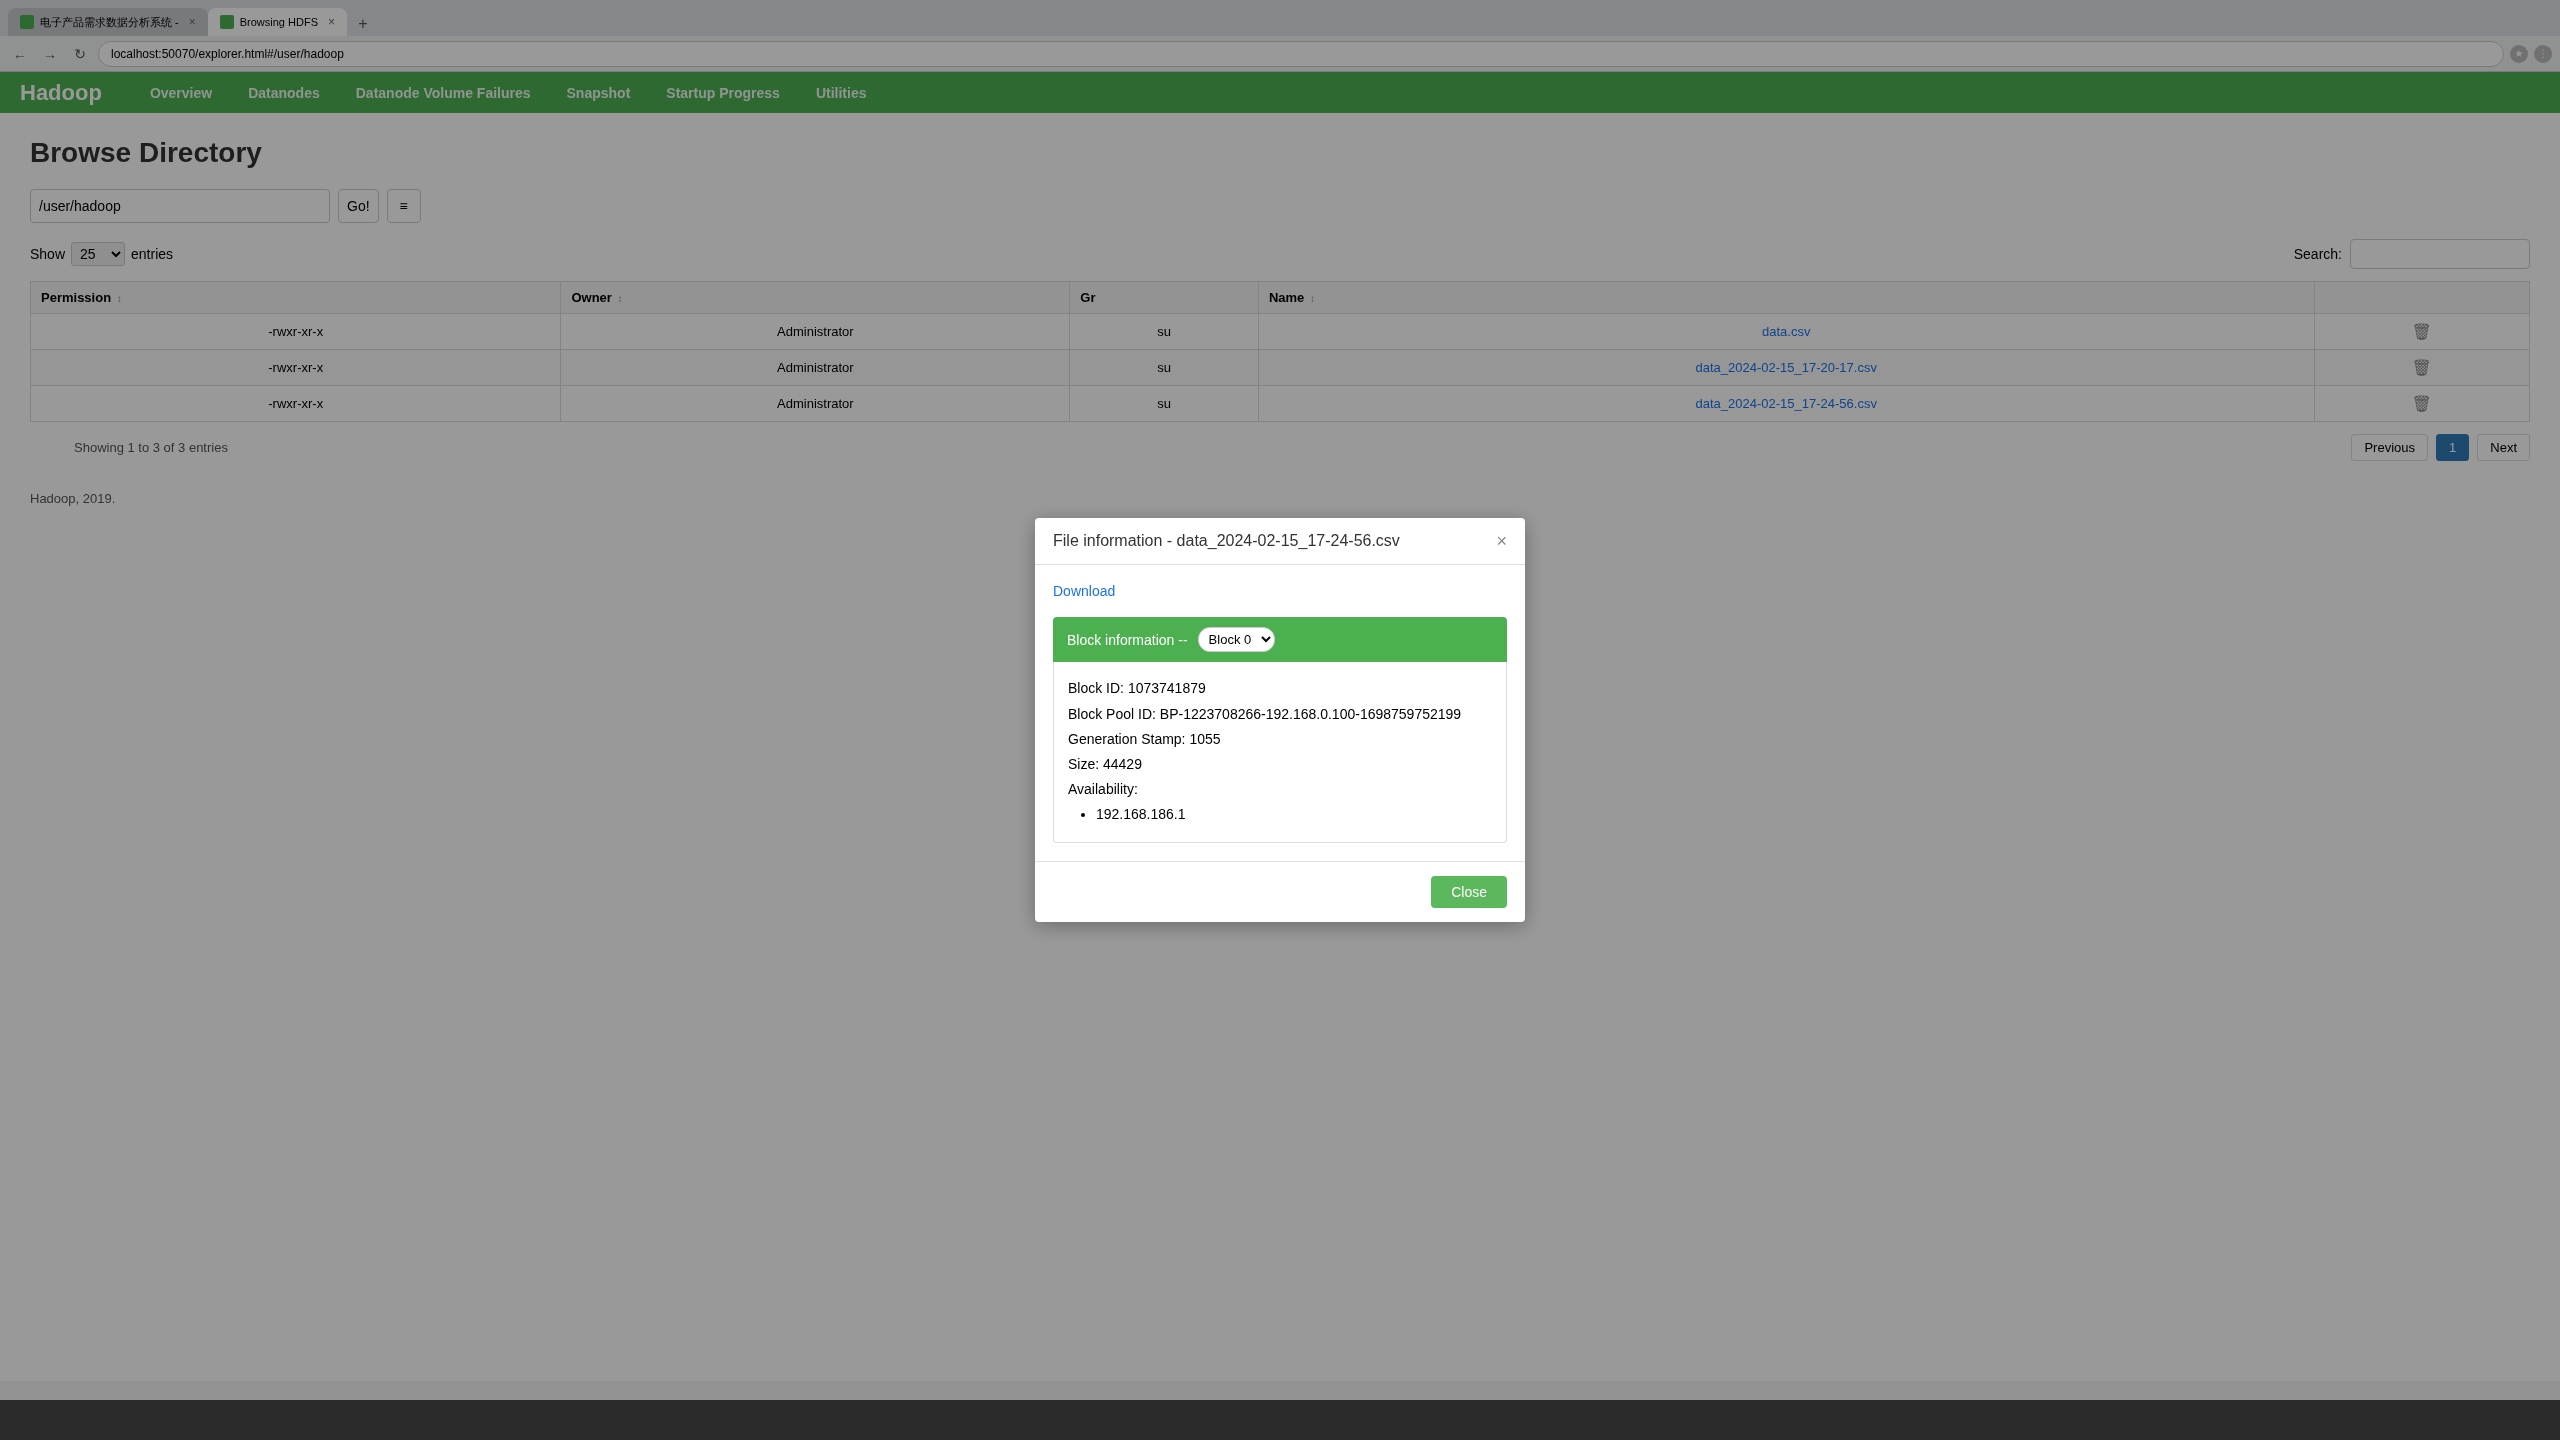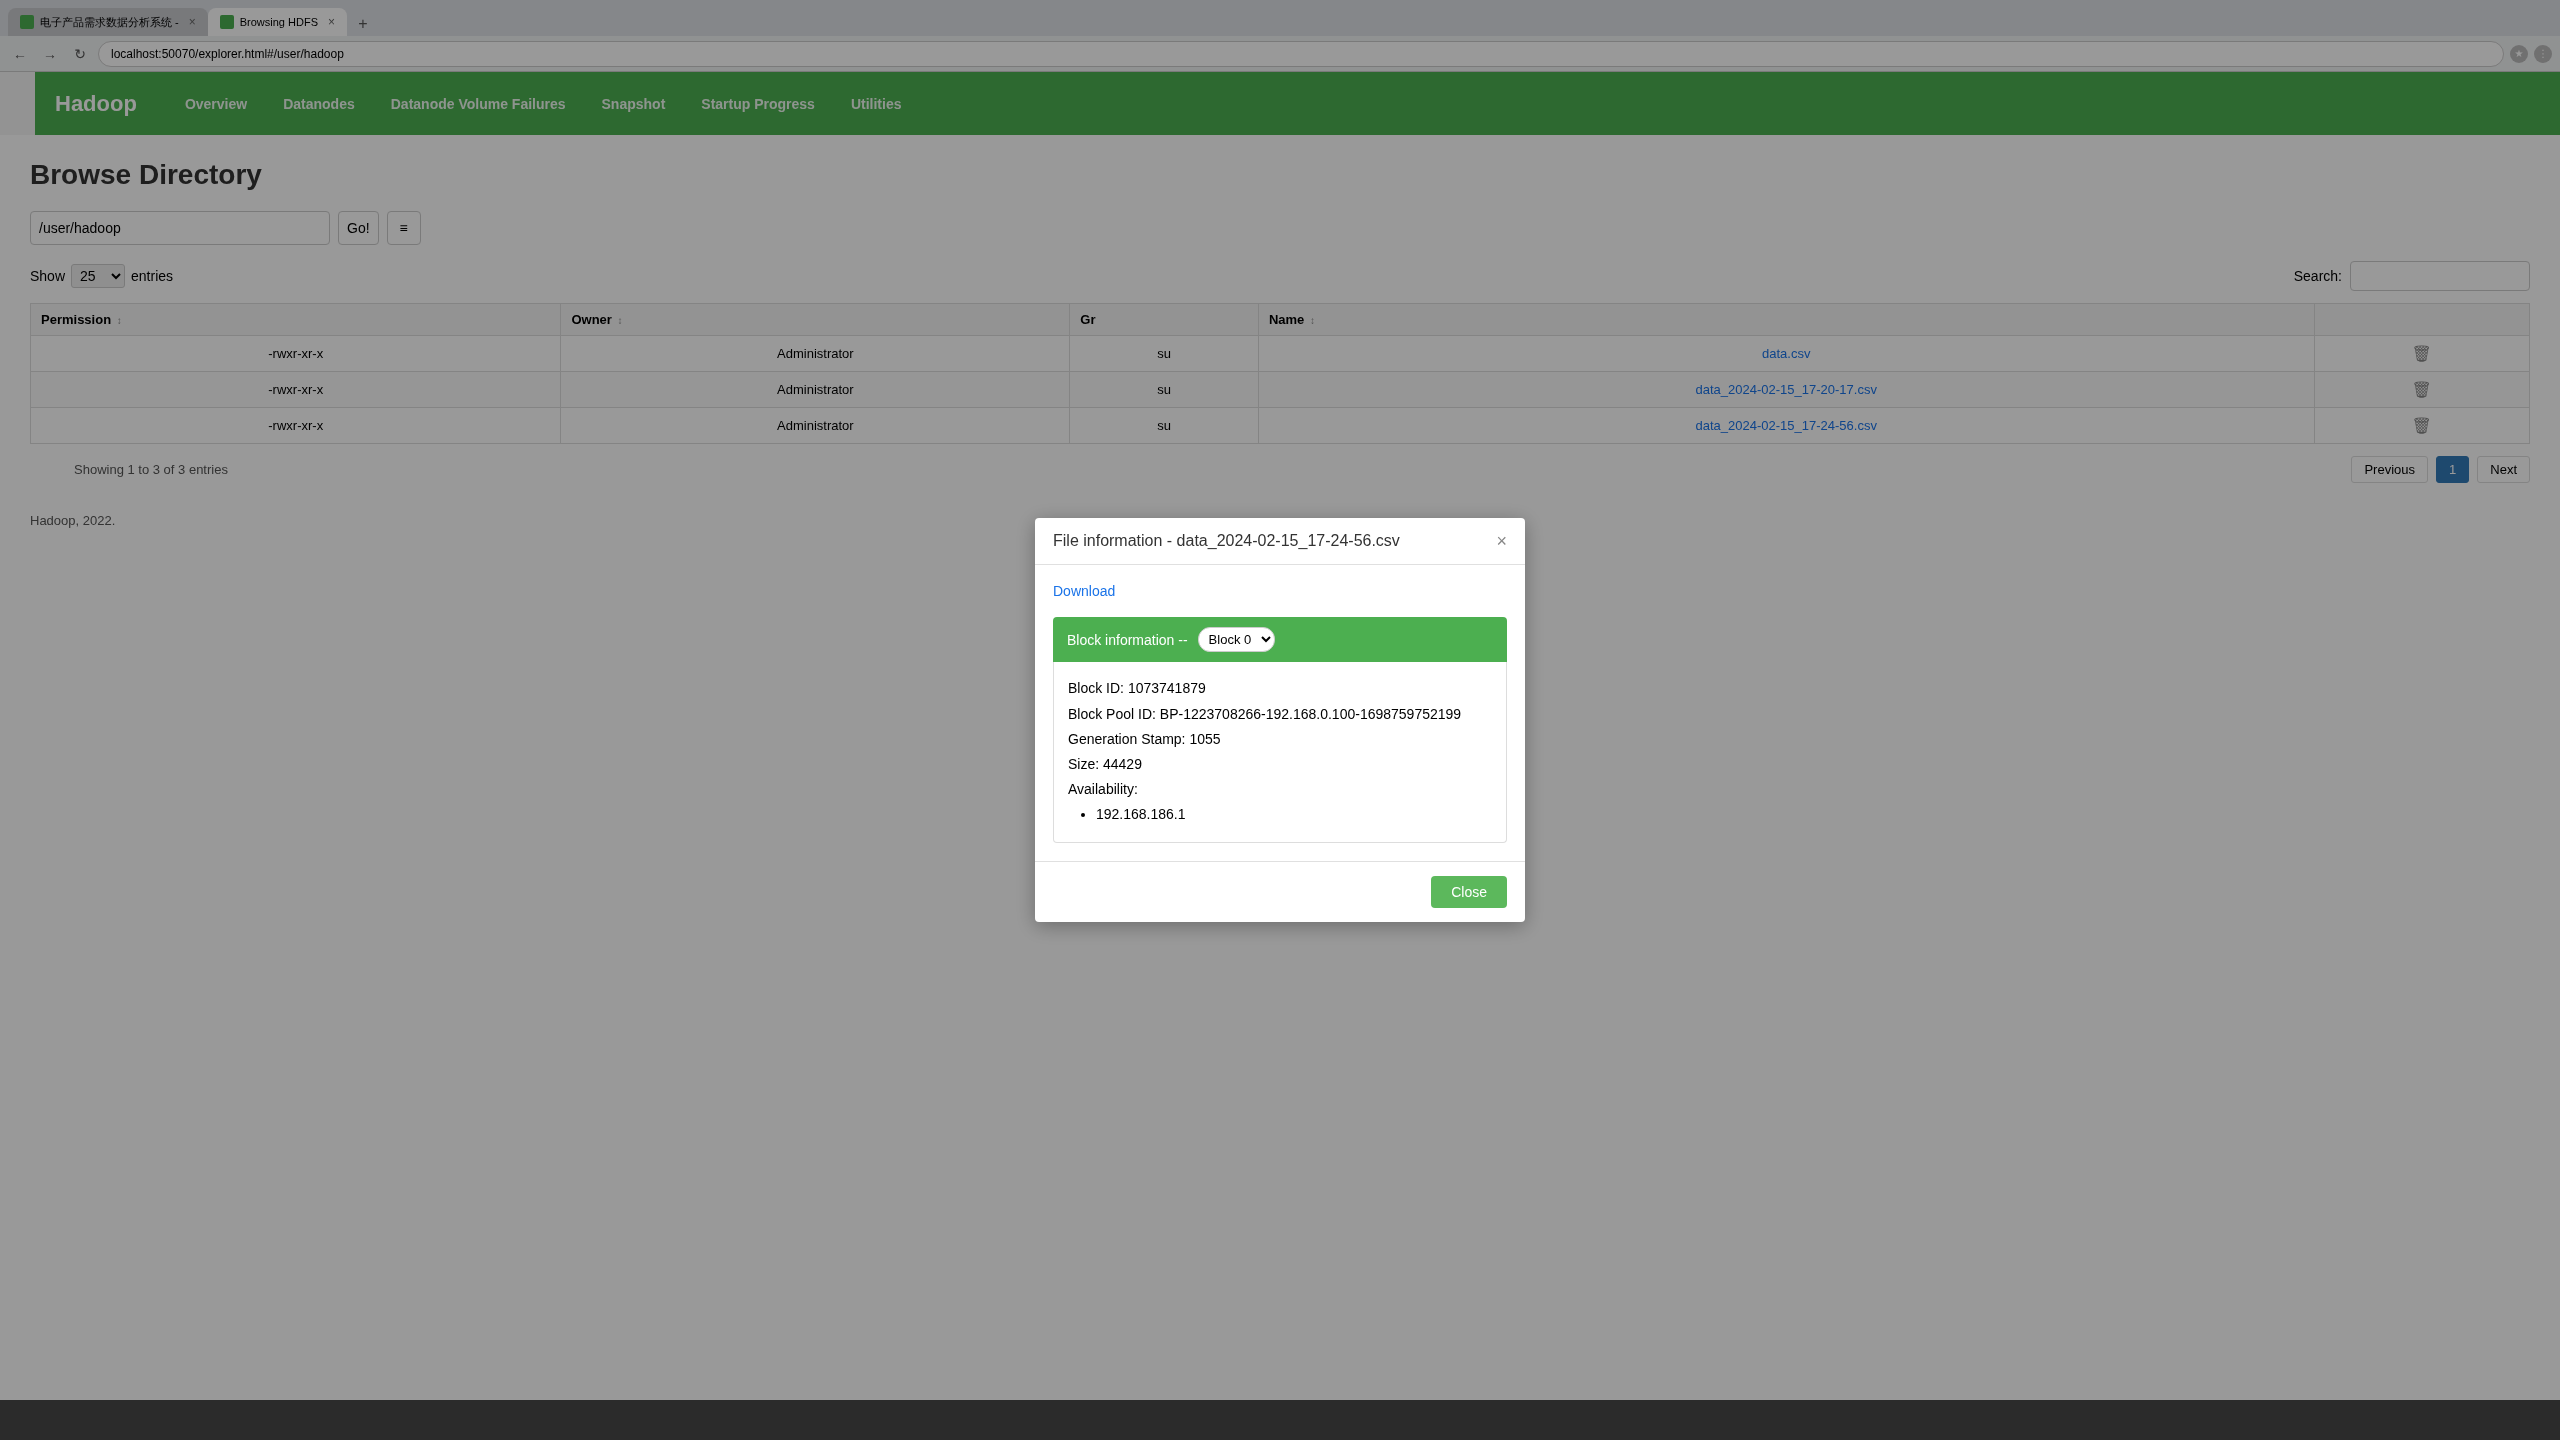--- a/index.html
+++ b/index.html
@@ -112,22 +112,21 @@
       font-size: 10px;
       color: #fff;
     }
 
     
     .hadoop-nav {
       background: #4caf50;
       display: flex;
       align-items: center;
       padding: 0 20px;
-      height: 63px;
-      margin-left: 35px;
+      height: 41px;
     }
     .hadoop-brand {
       color: #fff;
       font-size: 22px;
       font-weight: bold;
       margin-right: 30px;
     }
     .hadoop-nav-items {
       display: flex;
       gap: 0;
@@ -513,21 +512,21 @@
 
   <div class="table-footer">
     <div class="showing-text">Showing 1 to 3 of 3 entries</div>
     <div class="pagination">
       <button class="page-btn">Previous</button>
       <button class="page-btn active">1</button>
       <button class="page-btn">Next</button>
     </div>
   </div>
 
-  <div class="footer-text">Hadoop, 2022.</div>
+  <div class="footer-text">Hadoop, 2019.</div>
 </div>
 
 <div class="modal-overlay">
   <div class="modal">
     <div class="modal-header">
       <span class="modal-title">File information - data_2024-02-15_17-24-56.csv</span>
       <span class="modal-close">×</span>
     </div>
     <div class="modal-body">
       <a class="download-link">Download</a>

